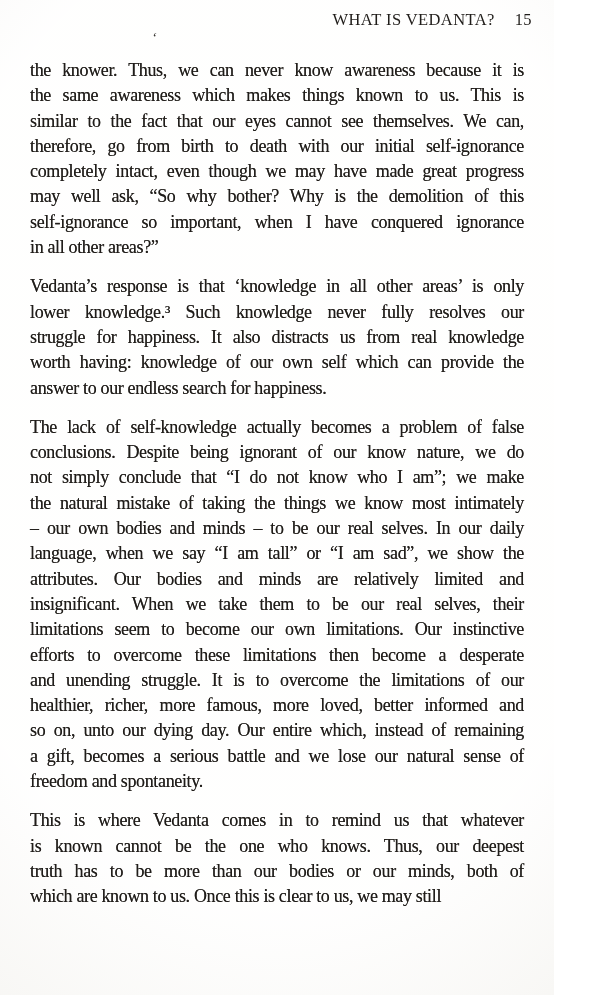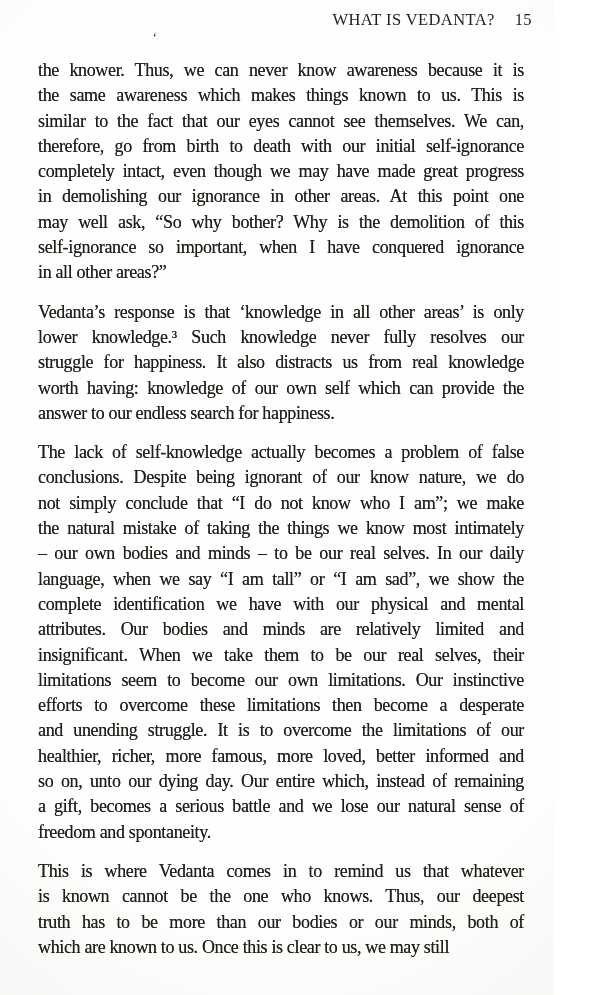--- a/index.html
+++ b/index.html
@@ -40,21 +40,21 @@
     left: 152px;
     top: 30px;
     font-size: 14px;
     color: #3a3733;
     transform: rotate(8deg);
   }
   .page-body {
     margin: 28px 30px 0 30px;
   }
   .para {
-    margin: 0 0 14px 8px;
+    margin: 0 0 14px 0;
     font-size: 18px;
     line-height: 25.3px;
     letter-spacing: -0.35px;
   }
   .para:last-child { margin-bottom: 0; }
   .line {
     text-align: justify;
     text-align-last: justify;
     white-space: normal;
     
@@ -75,40 +75,38 @@
 
   <span class="scan-speck">‘</span>
 
   <div class="page-body">
       <div class="para">
         <div class="line">the knower. Thus, we can never know awareness because it is</div>
         <div class="line">the same awareness which makes things known to us. This is</div>
         <div class="line">similar to the fact that our eyes cannot see themselves. We can,</div>
         <div class="line">therefore, go from birth to death with our initial self-ignorance</div>
         <div class="line">completely intact, even though we may have made great progress</div>
-        <div class="line">in demolishing our ignorance in other areas. At this point one</div>
         <div class="line">may well ask, “So why bother? Why is the demolition of this</div>
         <div class="line">self-ignorance so important, when I have conquered ignorance</div>
         <div class="line last">in all other areas?”</div>
       </div>
       <div class="para">
         <div class="line">Vedanta’s response is that ‘knowledge in all other areas’ is only</div>
         <div class="line">lower knowledge.³ Such knowledge never fully resolves our</div>
         <div class="line">struggle for happiness. It also distracts us from real knowledge</div>
         <div class="line">worth having: knowledge of our own self which can provide the</div>
         <div class="line last">answer to our endless search for happiness.</div>
       </div>
       <div class="para">
         <div class="line">The lack of self-knowledge actually becomes a problem of false</div>
         <div class="line">conclusions. Despite being ignorant of our know nature, we do</div>
         <div class="line">not simply conclude that “I do not know who I am”; we make</div>
         <div class="line">the natural mistake of taking the things we know most intimately</div>
         <div class="line">– our own bodies and minds – to be our real selves. In our daily</div>
         <div class="line">language, when we say “I am tall” or “I am sad”, we show the</div>
-        <div class="line">complete identification we have with our physical and mental</div>
         <div class="line">attributes. Our bodies and minds are relatively limited and</div>
         <div class="line">insignificant. When we take them to be our real selves, their</div>
         <div class="line">limitations seem to become our own limitations. Our instinctive</div>
         <div class="line">efforts to overcome these limitations then become a desperate</div>
         <div class="line">and unending struggle. It is to overcome the limitations of our</div>
         <div class="line">healthier, richer, more famous, more loved, better informed and</div>
         <div class="line">so on, unto our dying day. Our entire which, instead of remaining</div>
         <div class="line">a gift, becomes a serious battle and we lose our natural sense of</div>
         <div class="line last">freedom and spontaneity.</div>
       </div>

